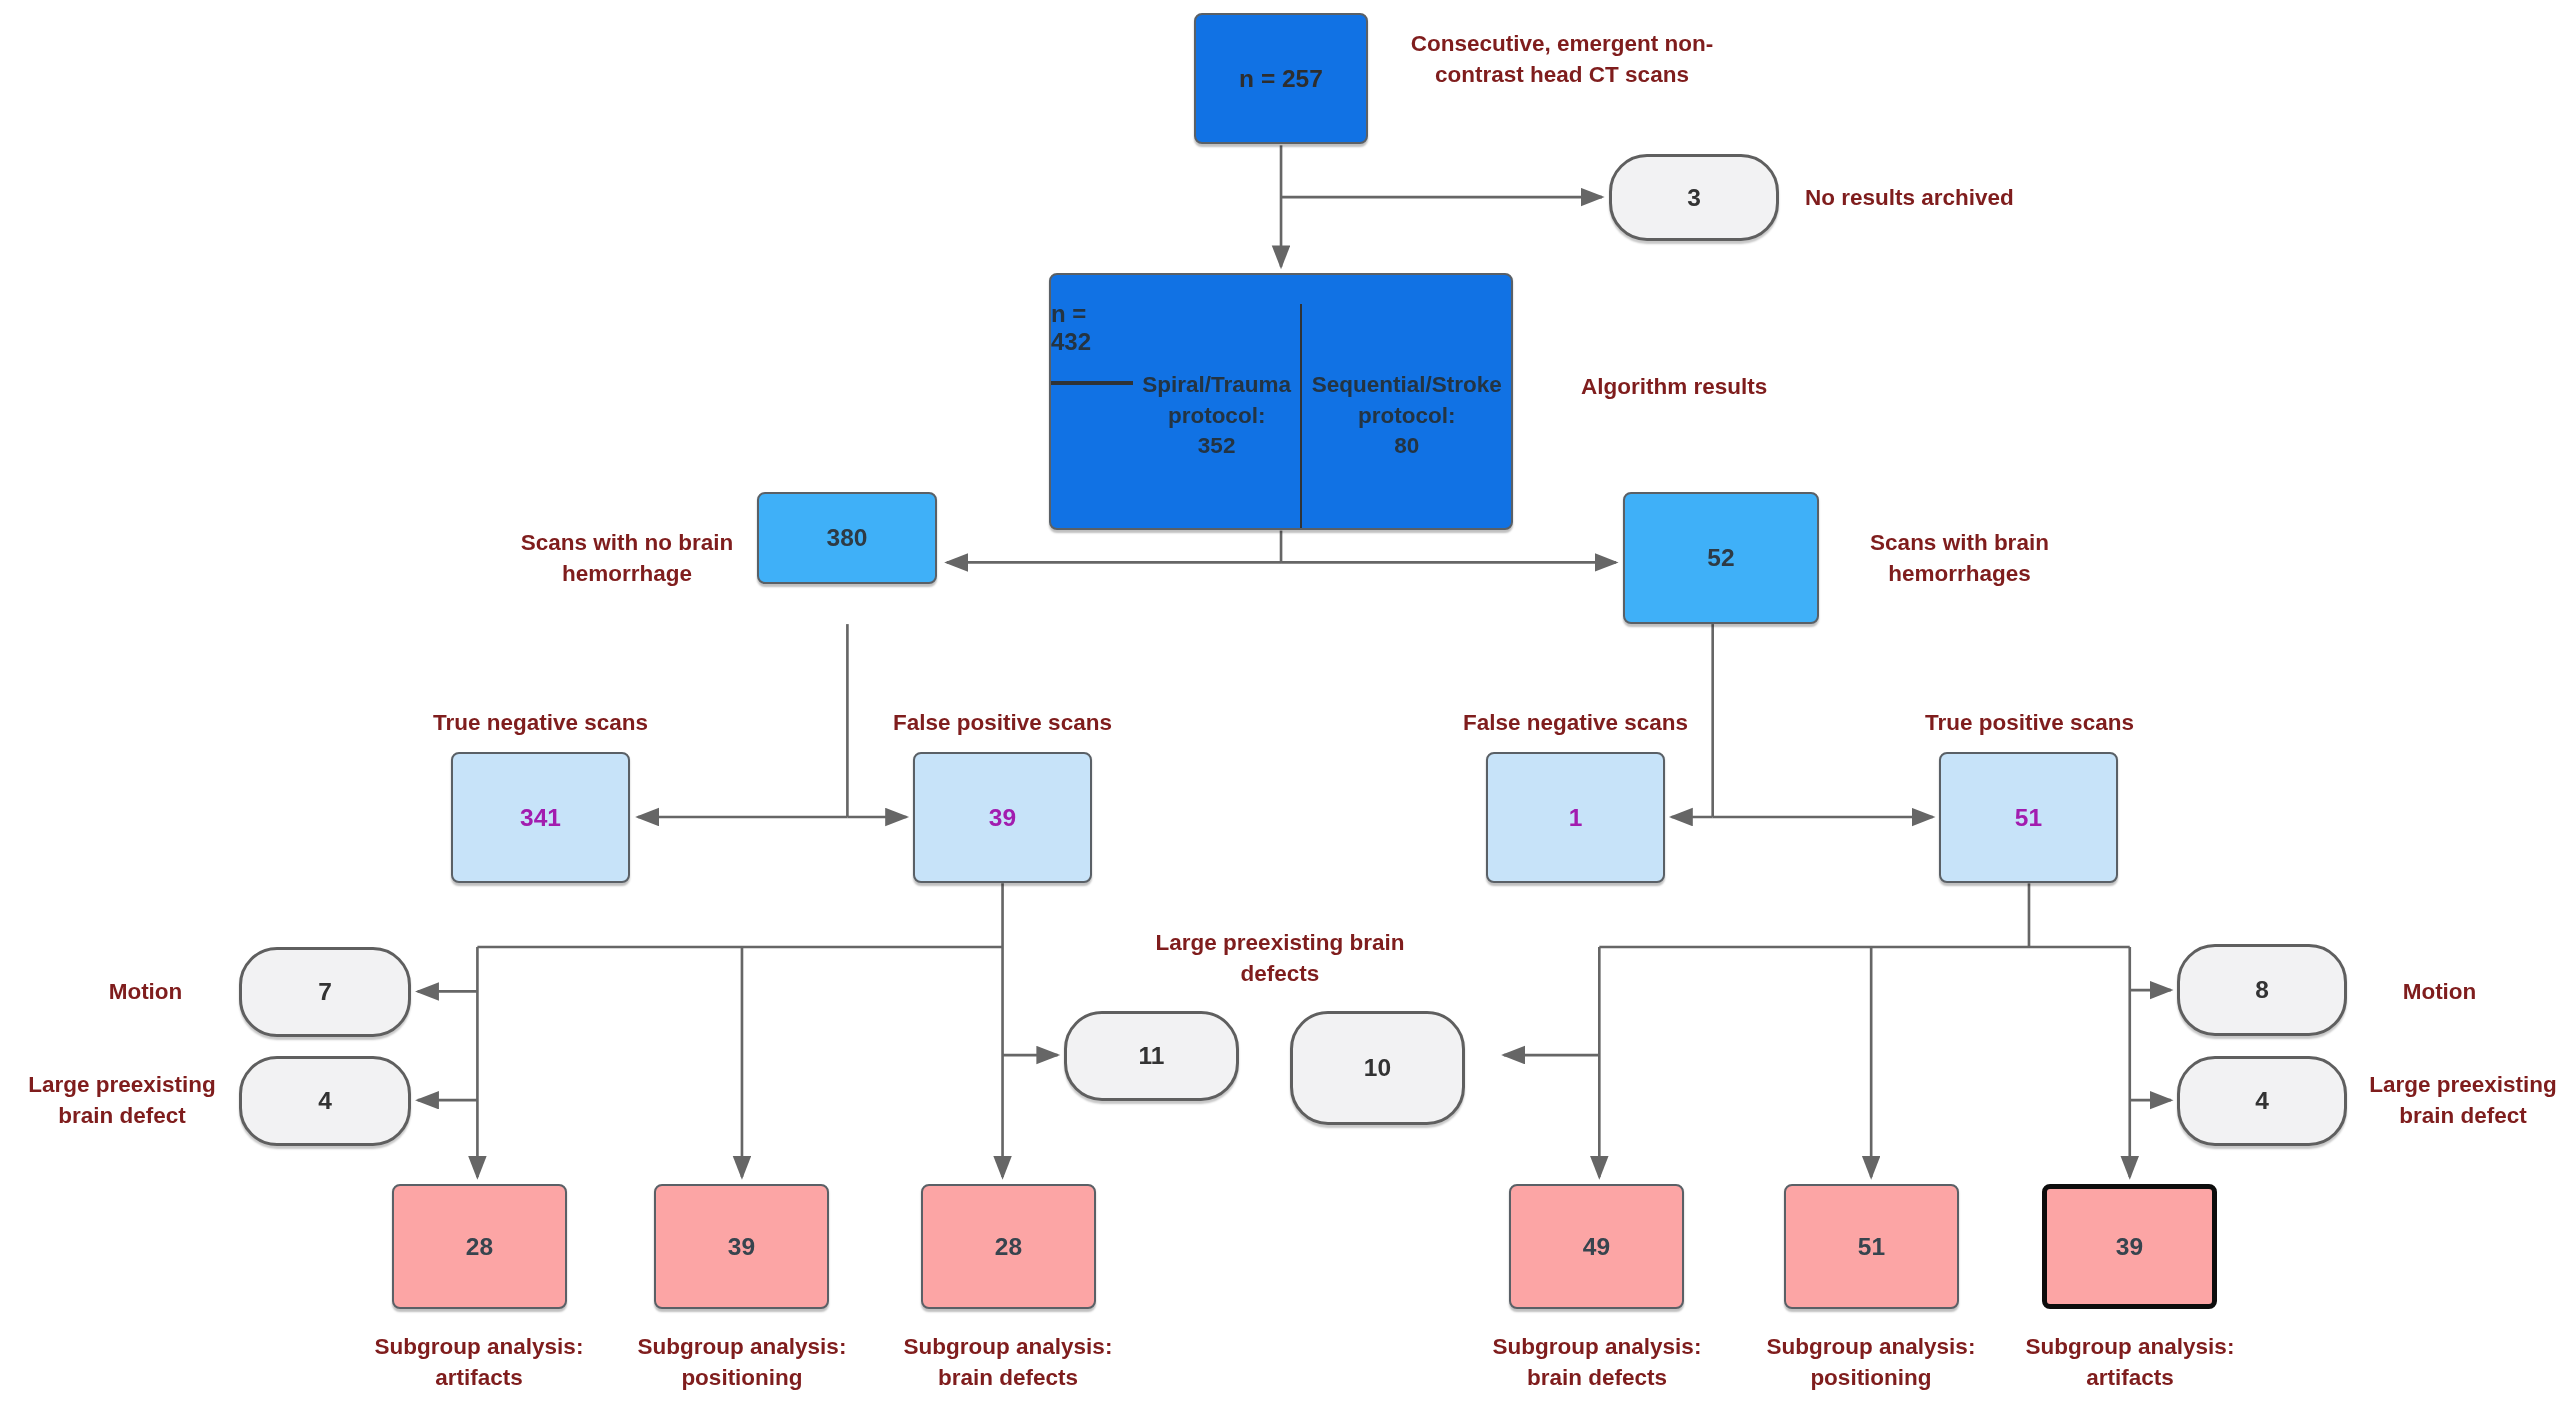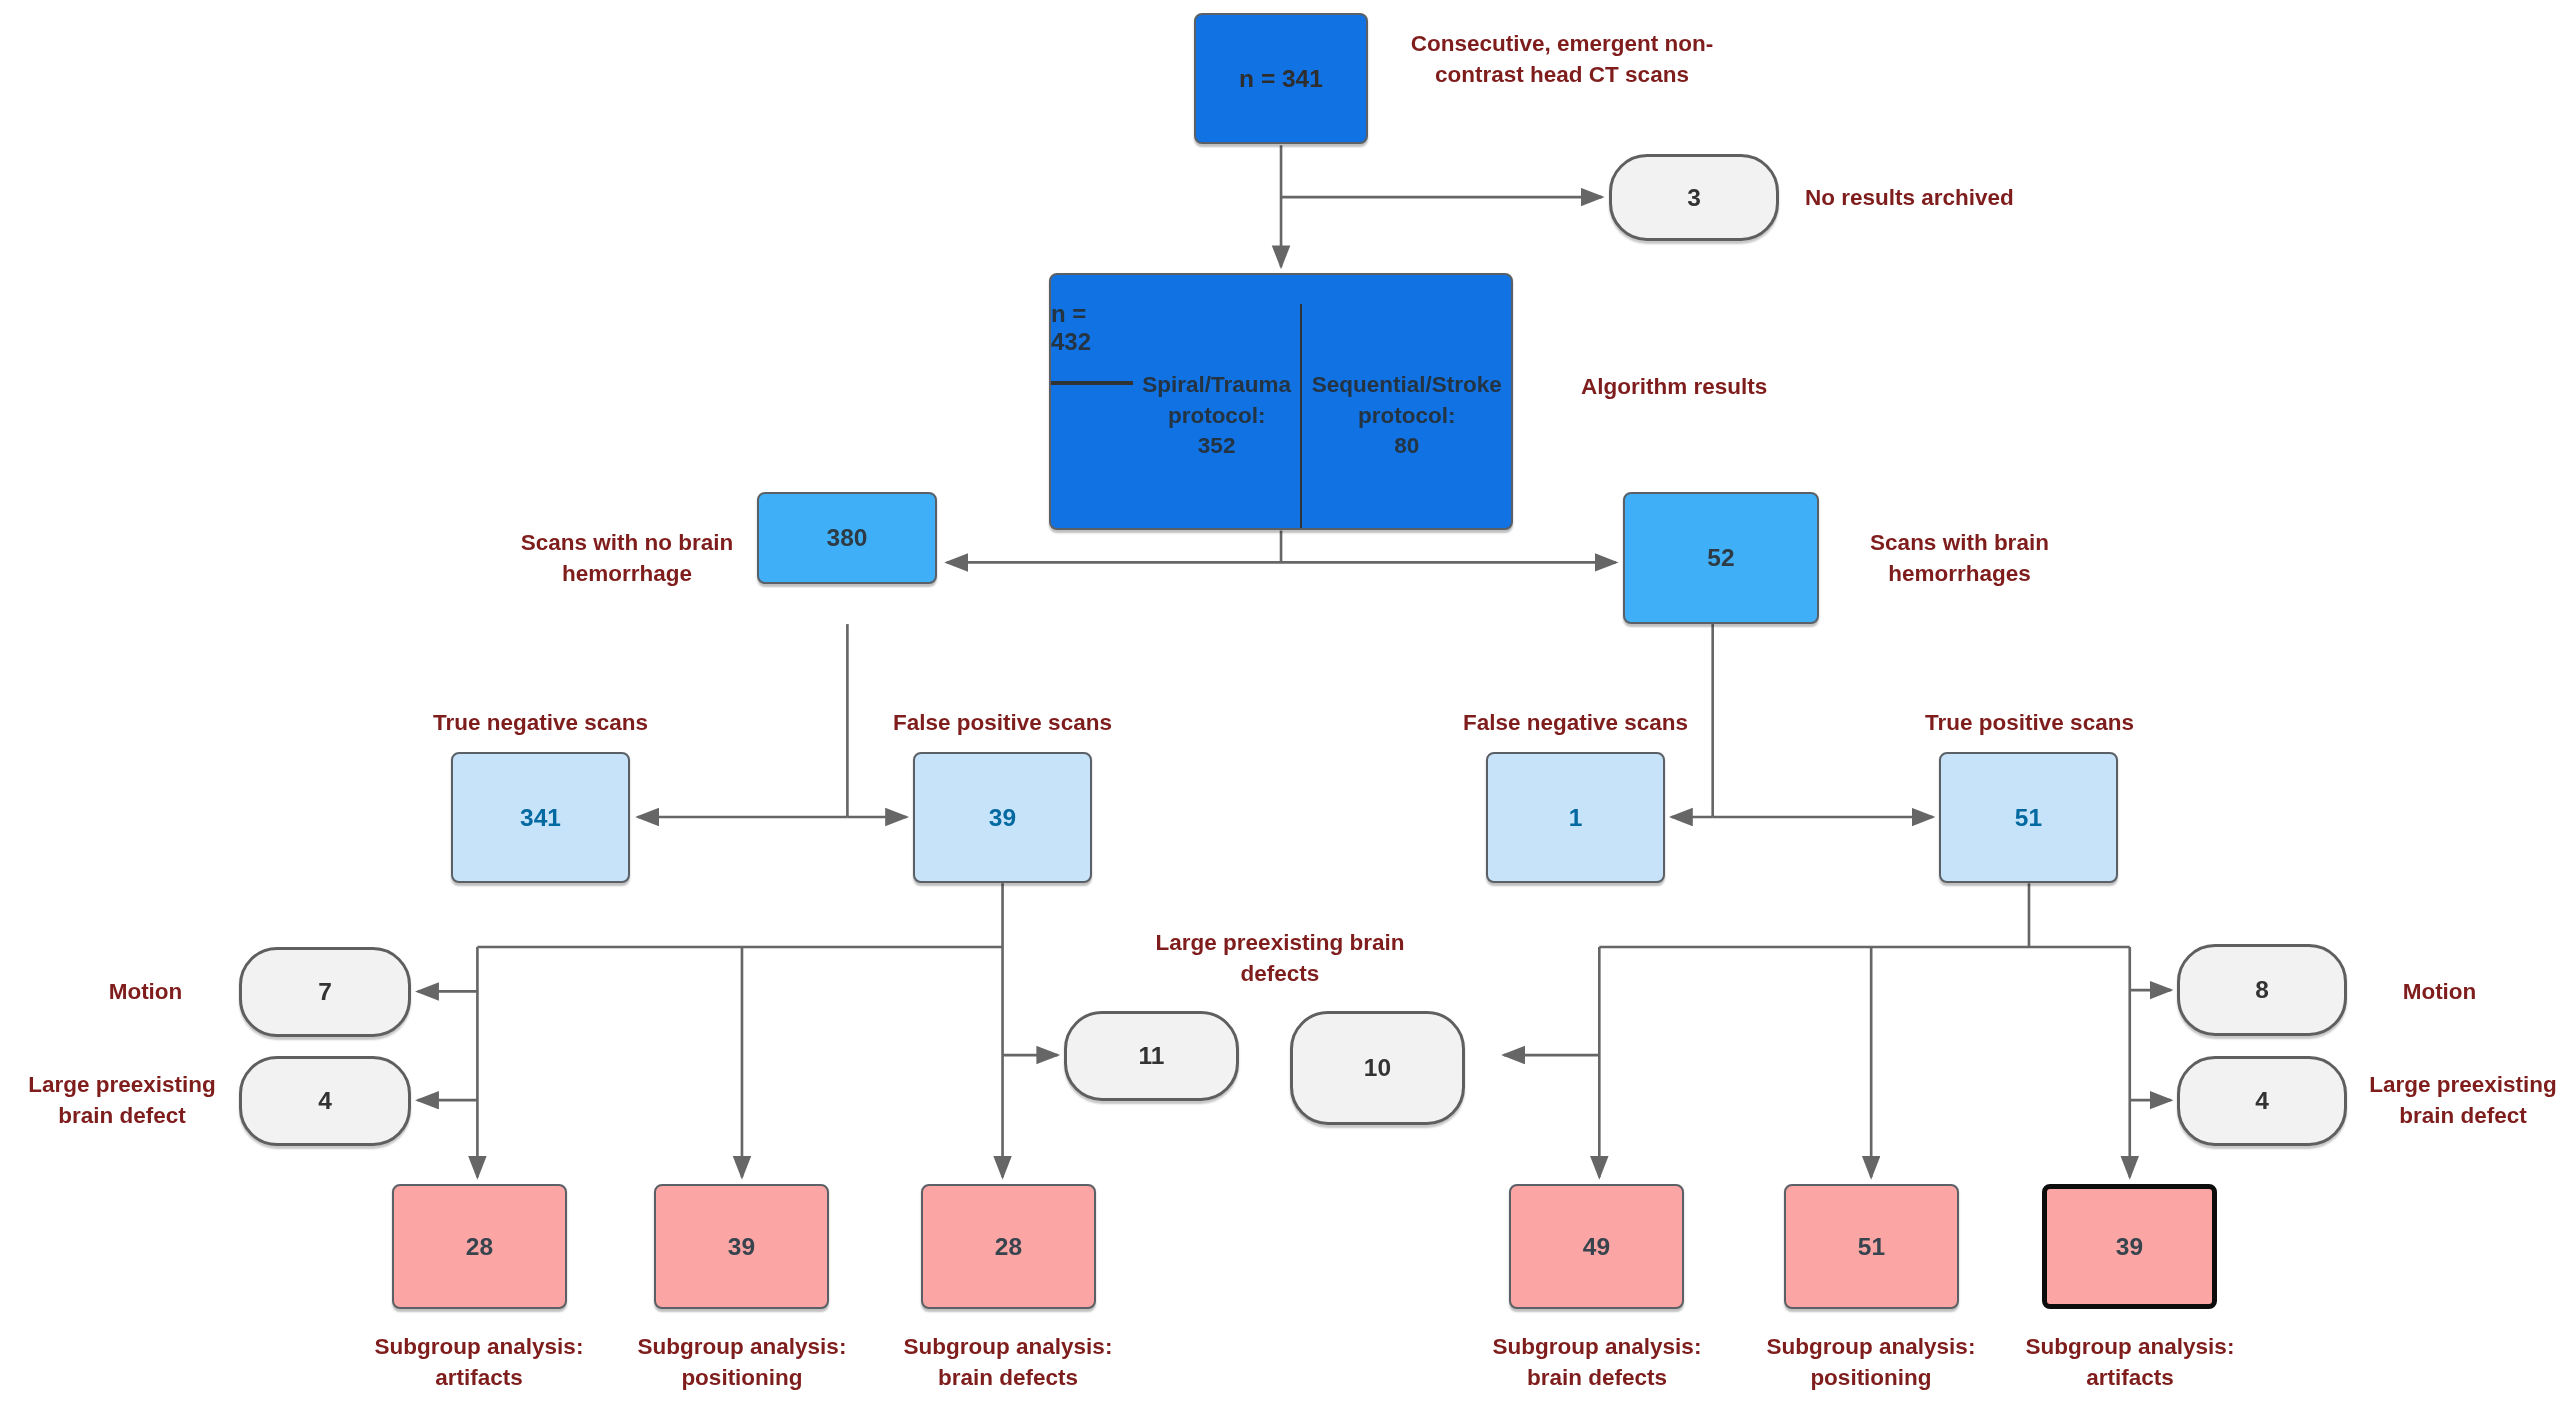--- a/index.html
+++ b/index.html
@@ -9,21 +9,21 @@
     overflow:hidden;
   }
   svg.wires{position:absolute;left:0;top:0;width:2576px;height:1406px;}
   .box{
     position:absolute;display:flex;align-items:center;justify-content:center;
     border:2.7px solid #5a6066;border-radius:8px;font-size:24.5px;color:#333;
     box-shadow:0 2.7px 2px rgba(0,0,0,.25);box-sizing:border-box;text-align:center;
   }
   .dark{background:#1172e4;color:#2e2e2e;}
   .mid{background:#3fb0f8;color:#2e3a44;}
-  .light{background:#c7e3f9;color:#0369a1;}
+  .light{background:#c7e3f9;color:#a21caf;}
   .pale{background:#fca5a5;color:#37444e;}
   .pill{
     position:absolute;display:flex;align-items:center;justify-content:center;
     background:#f2f2f3;border:3.3px solid #5f5f5f;border-radius:38px;
     font-size:24.5px;color:#333;box-shadow:0 2.7px 2px rgba(0,0,0,.22);box-sizing:border-box;
   }
   .black-border{border:5.3px solid #0d0d0d;box-shadow:none;}
   .lbl{position:absolute;font-size:22.5px;line-height:1.38;text-align:center;color:#7f1d1d;}
   .lbl.left-align{text-align:left;}
   .algo{position:absolute;left:1049px;top:273px;width:464px;height:257px;
@@ -71,21 +71,21 @@
       <path d="M2412,1428 L2412,1775" marker-end="url(#arw)"></path>
       <path d="M2822,1428 L2822,1775" marker-end="url(#arw)"></path>
       <path d="M3212,1428 L3212,1775" marker-end="url(#arw)"></path>
       <path d="M2412,1591 L2268,1591" marker-end="url(#arw)"></path>
       <path d="M3212,1493 L3274,1493" marker-end="url(#arw)"></path>
       <path d="M3212,1659 L3274,1659" marker-end="url(#arw)"></path>
     </g>
   </svg>
 
   <div class="box dark" style="left:1194px;top:13.3px;width:174px;height:131px;">
-    <span>n = 341</span>
+    <span>n = 257</span>
   </div>
   <div class="lbl" style="left:1406px;top:28px;width:312px;">Consecutive, emergent non-contrast head CT scans</div>
 
   <div class="pill" style="left:1609px;top:154px;width:170px;height:87px;">
     <span>3</span>
   </div>
   <div class="lbl left-align" style="left:1805px;top:182px;width:292px;">No results archived</div>
 
   <div class="algo">
     <div class="algo-top">

